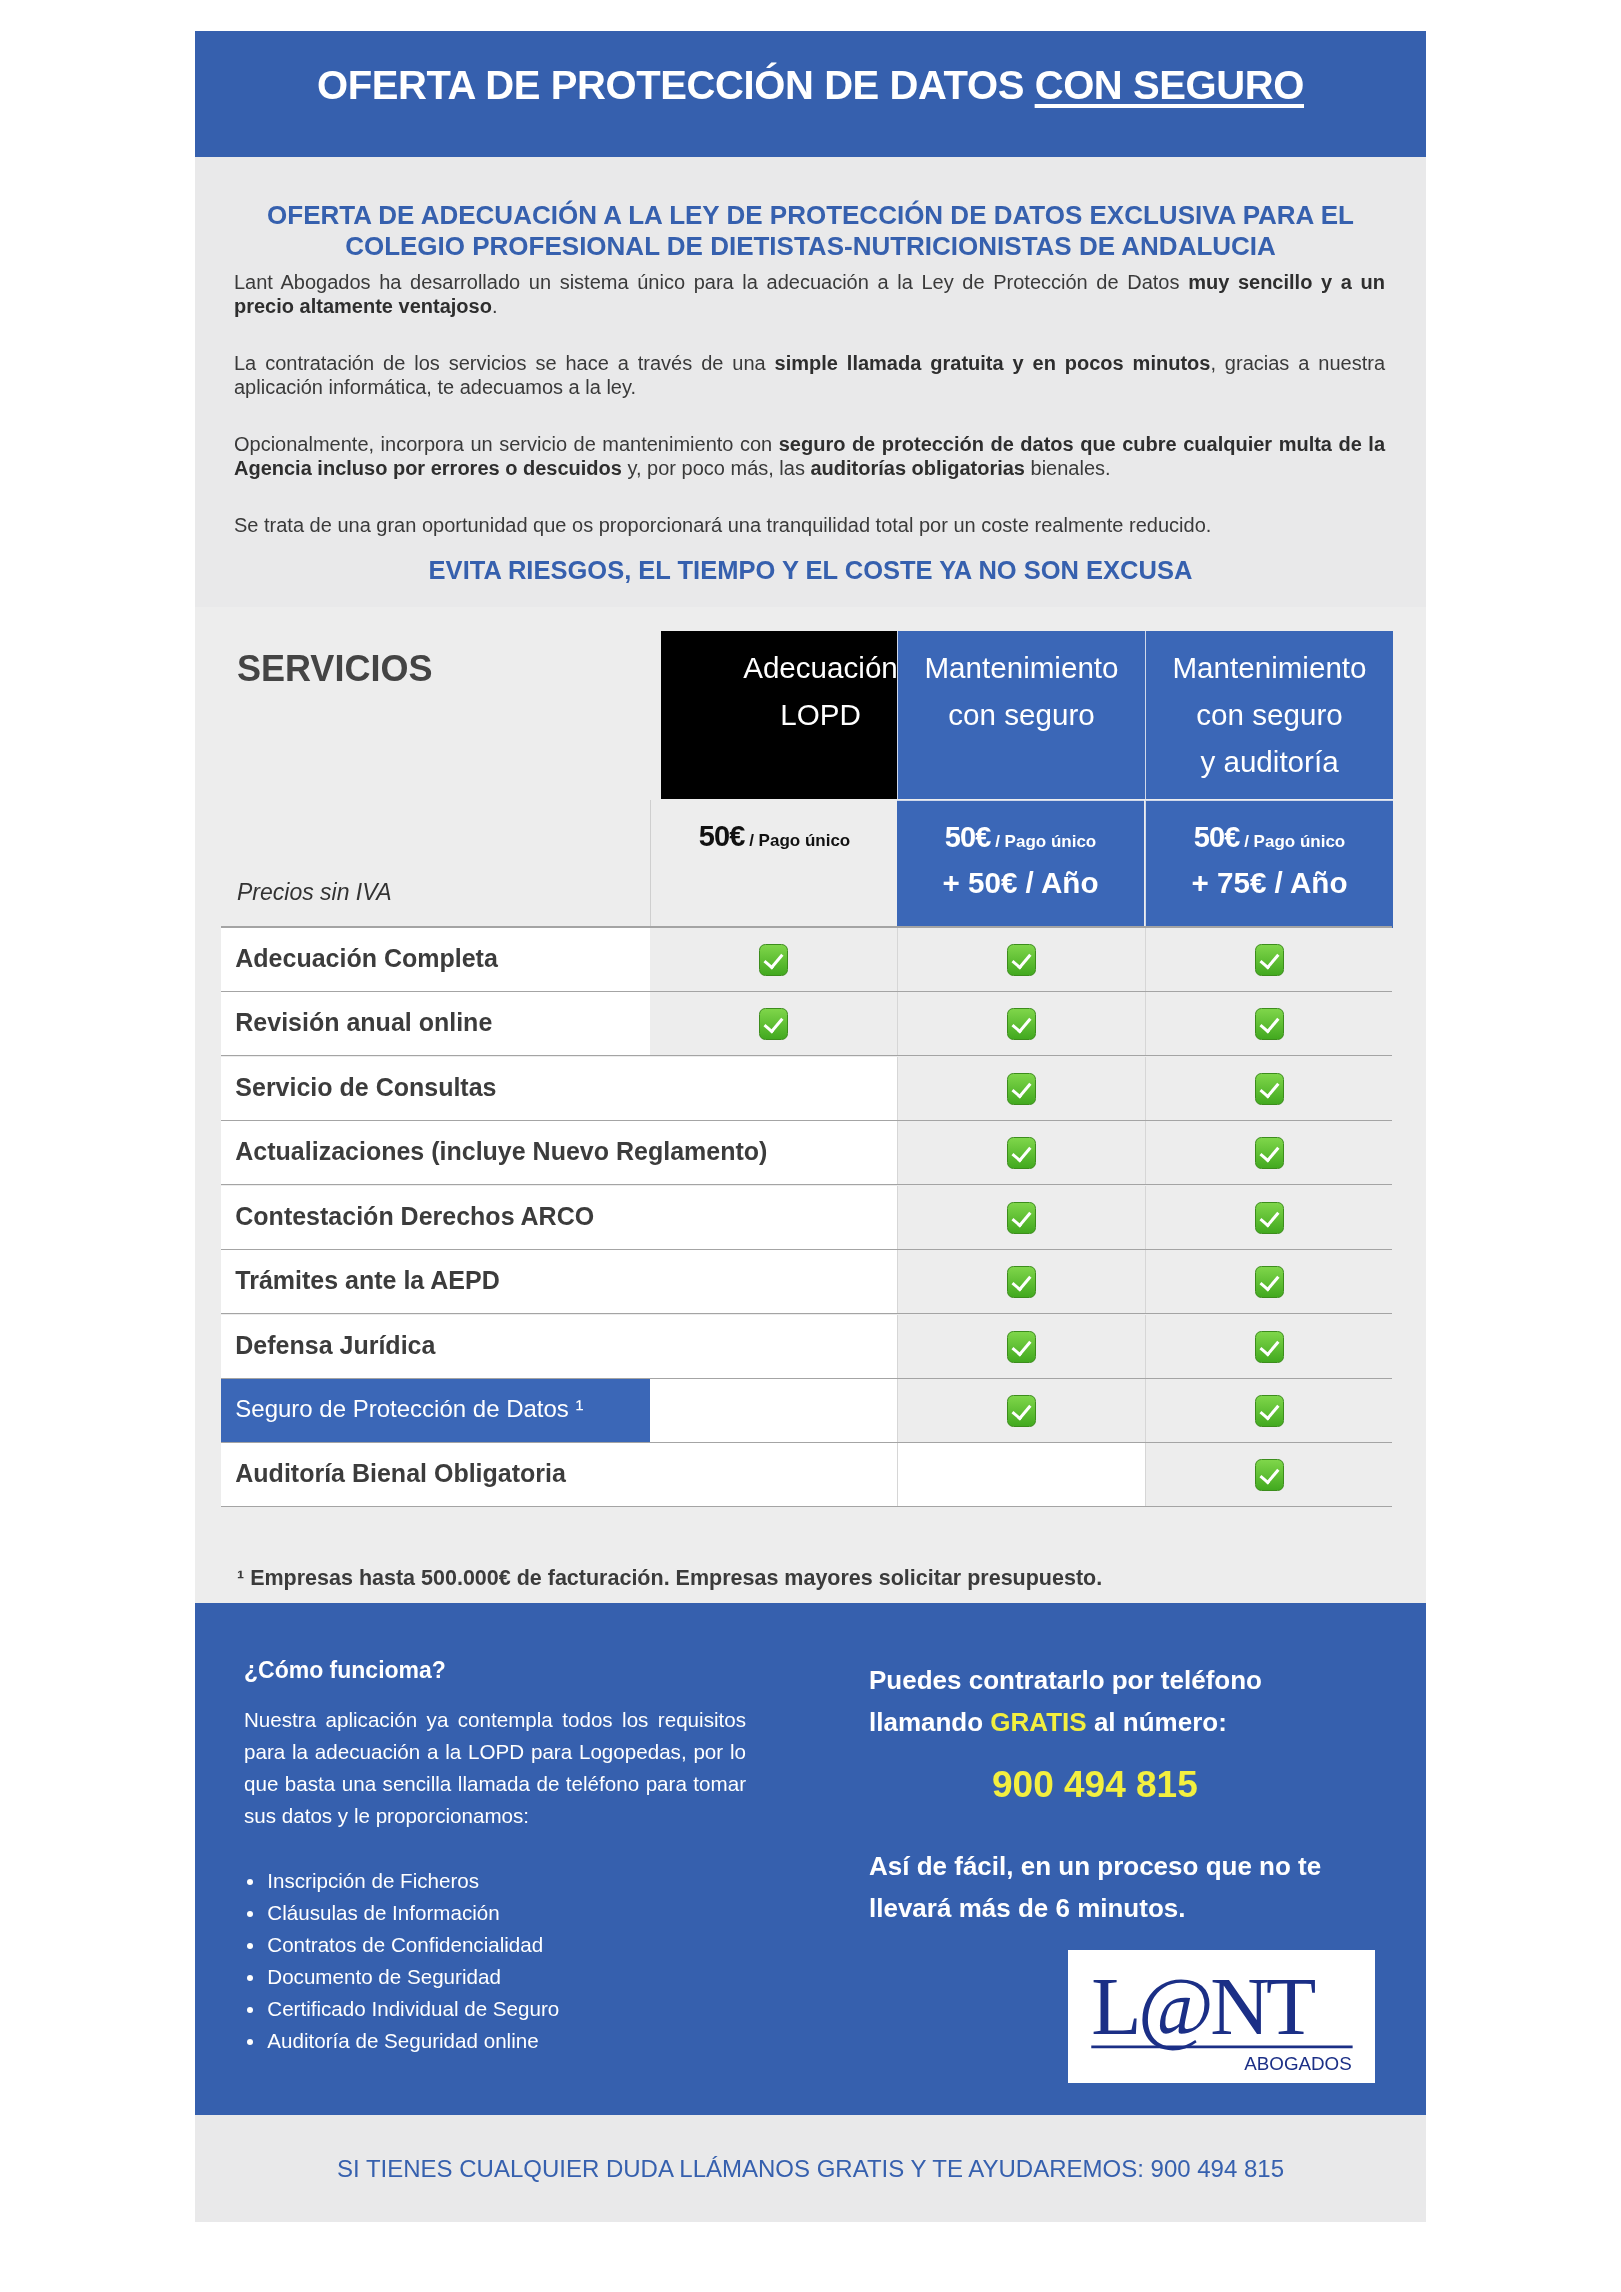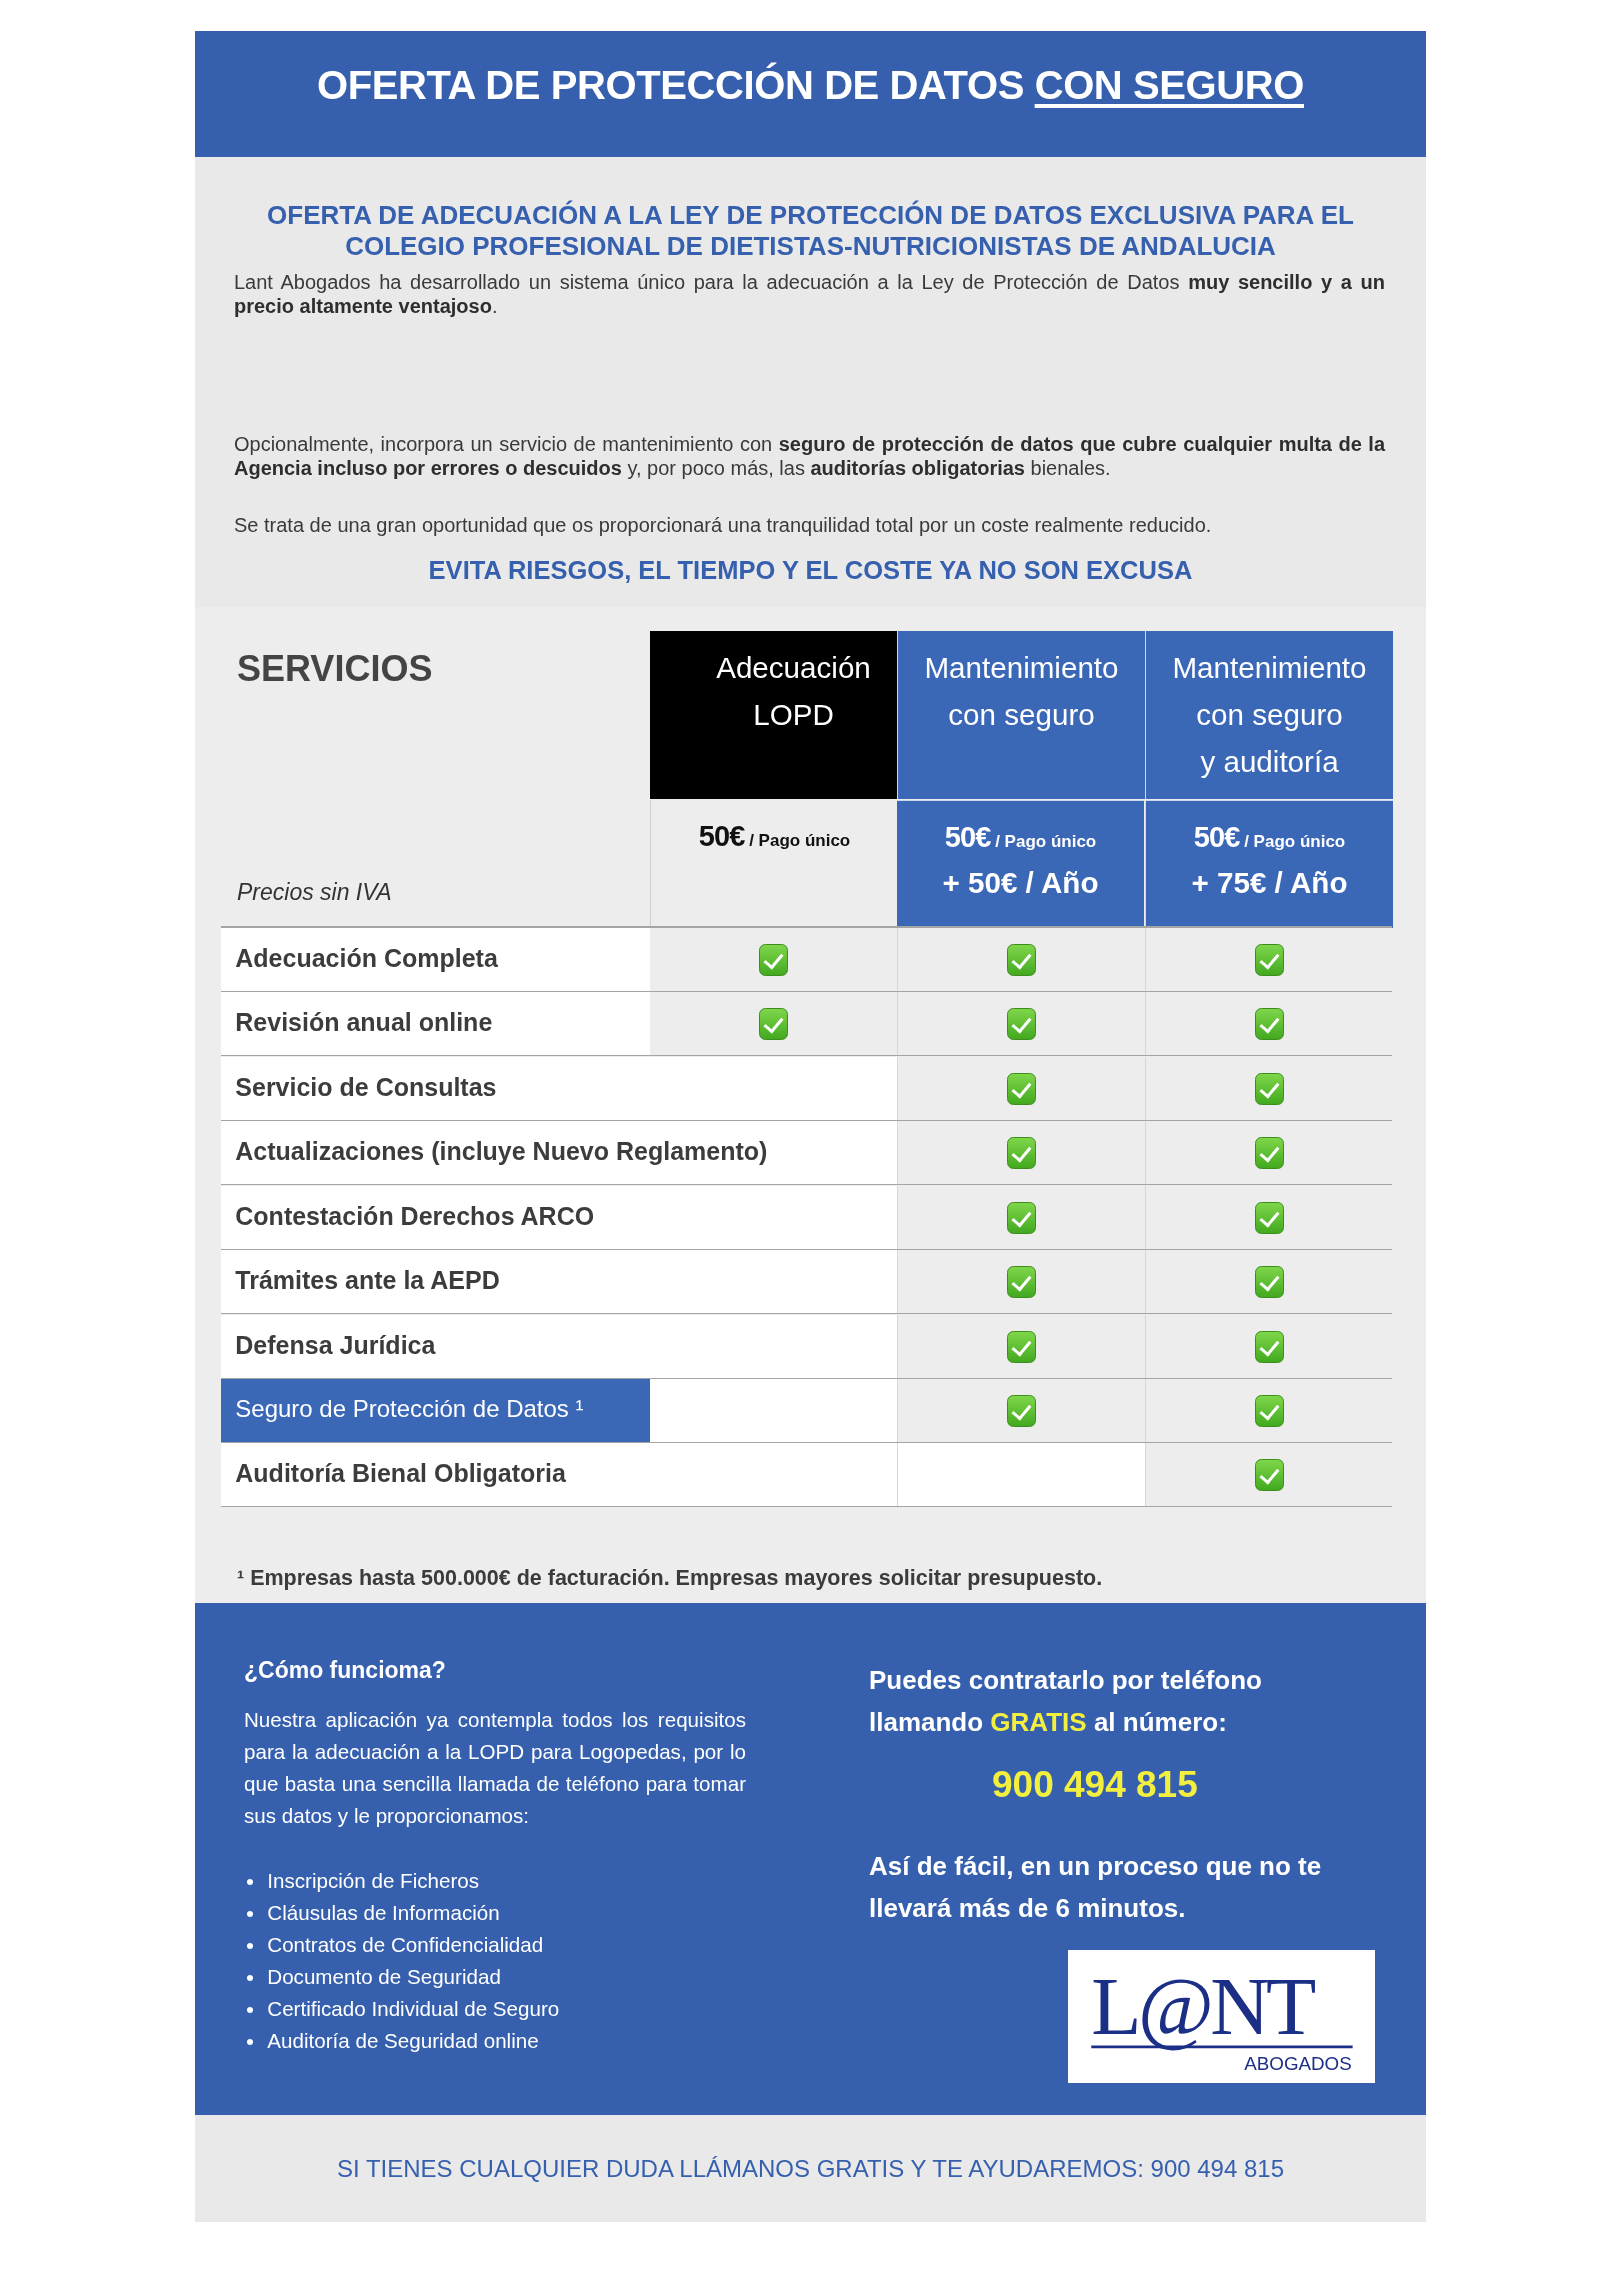--- a/index.html
+++ b/index.html
@@ -55,30 +55,31 @@
   <div class="hdr">
     <div class="hdr-title"><span>OFERTA DE PROTECCIÓN DE DATOS </span><u>CON SEGURO</u></div>
   </div>
 
   <div class="intro">
     <div class="intro-h">
       <div>OFERTA DE ADECUACIÓN A LA LEY DE PROTECCIÓN DE DATOS EXCLUSIVA PARA EL</div>
       <div>COLEGIO PROFESIONAL DE DIETISTAS-NUTRICIONISTAS DE ANDALUCIA</div>
     </div>
     <div class="para" style="top:113px;"><span>Lant Abogados ha desarrollado un sistema único para la adecuación a la Ley de Protección de Datos </span><b>muy sencillo y a un precio altamente ventajoso</b><span>.</span></div>
+    <div class="para" style="top:194px;"><span>La contratación de los servicios se hace a través de una </span><b>simple llamada gratuita y en pocos minutos</b><span>, gracias a nuestra aplicación informática, te adecuamos a la ley.</span></div>
     <div class="para" style="top:275px;"><span>Opcionalmente, incorpora un servicio de mantenimiento con </span><b>seguro de protección de datos que cubre cualquier multa de la Agencia incluso por errores o descuidos</b><span> y, por poco más, las </span><b>auditorías obligatorias</b><span> bienales.</span></div>
     <div class="para" style="top:356px;"><span>Se trata de una gran oportunidad que os proporcionará una tranquilidad total por un coste realmente reducido.</span></div>
     <div class="slogan">EVITA RIESGOS, EL TIEMPO Y EL COSTE YA NO SON EXCUSA</div>
   </div>
 
   <div class="tbl">
     <div class="svc-title">SERVICIOS</div>
     <div class="precios">Precios sin IVA</div>
 
-    <div class="colh black" style="left:455px; top:24px; width:287px; height:168px;">
+    <div class="colh black" style="left:466px; top:24px; width:287px; height:168px;padding-left:16px;">
       <div style="padding-top:12.5px;">
         <div>Adecuación</div>
         <div>LOPD</div>
       </div>
     </div>
     <div class="colh blue" style="left:702px; top:24px; width:247px; height:168px; border-left:0.9px solid #cfd8ea;">
       <div style="padding-top:12.5px;">
         <div>Mantenimiento</div>
         <div>con seguro</div>
       </div>

